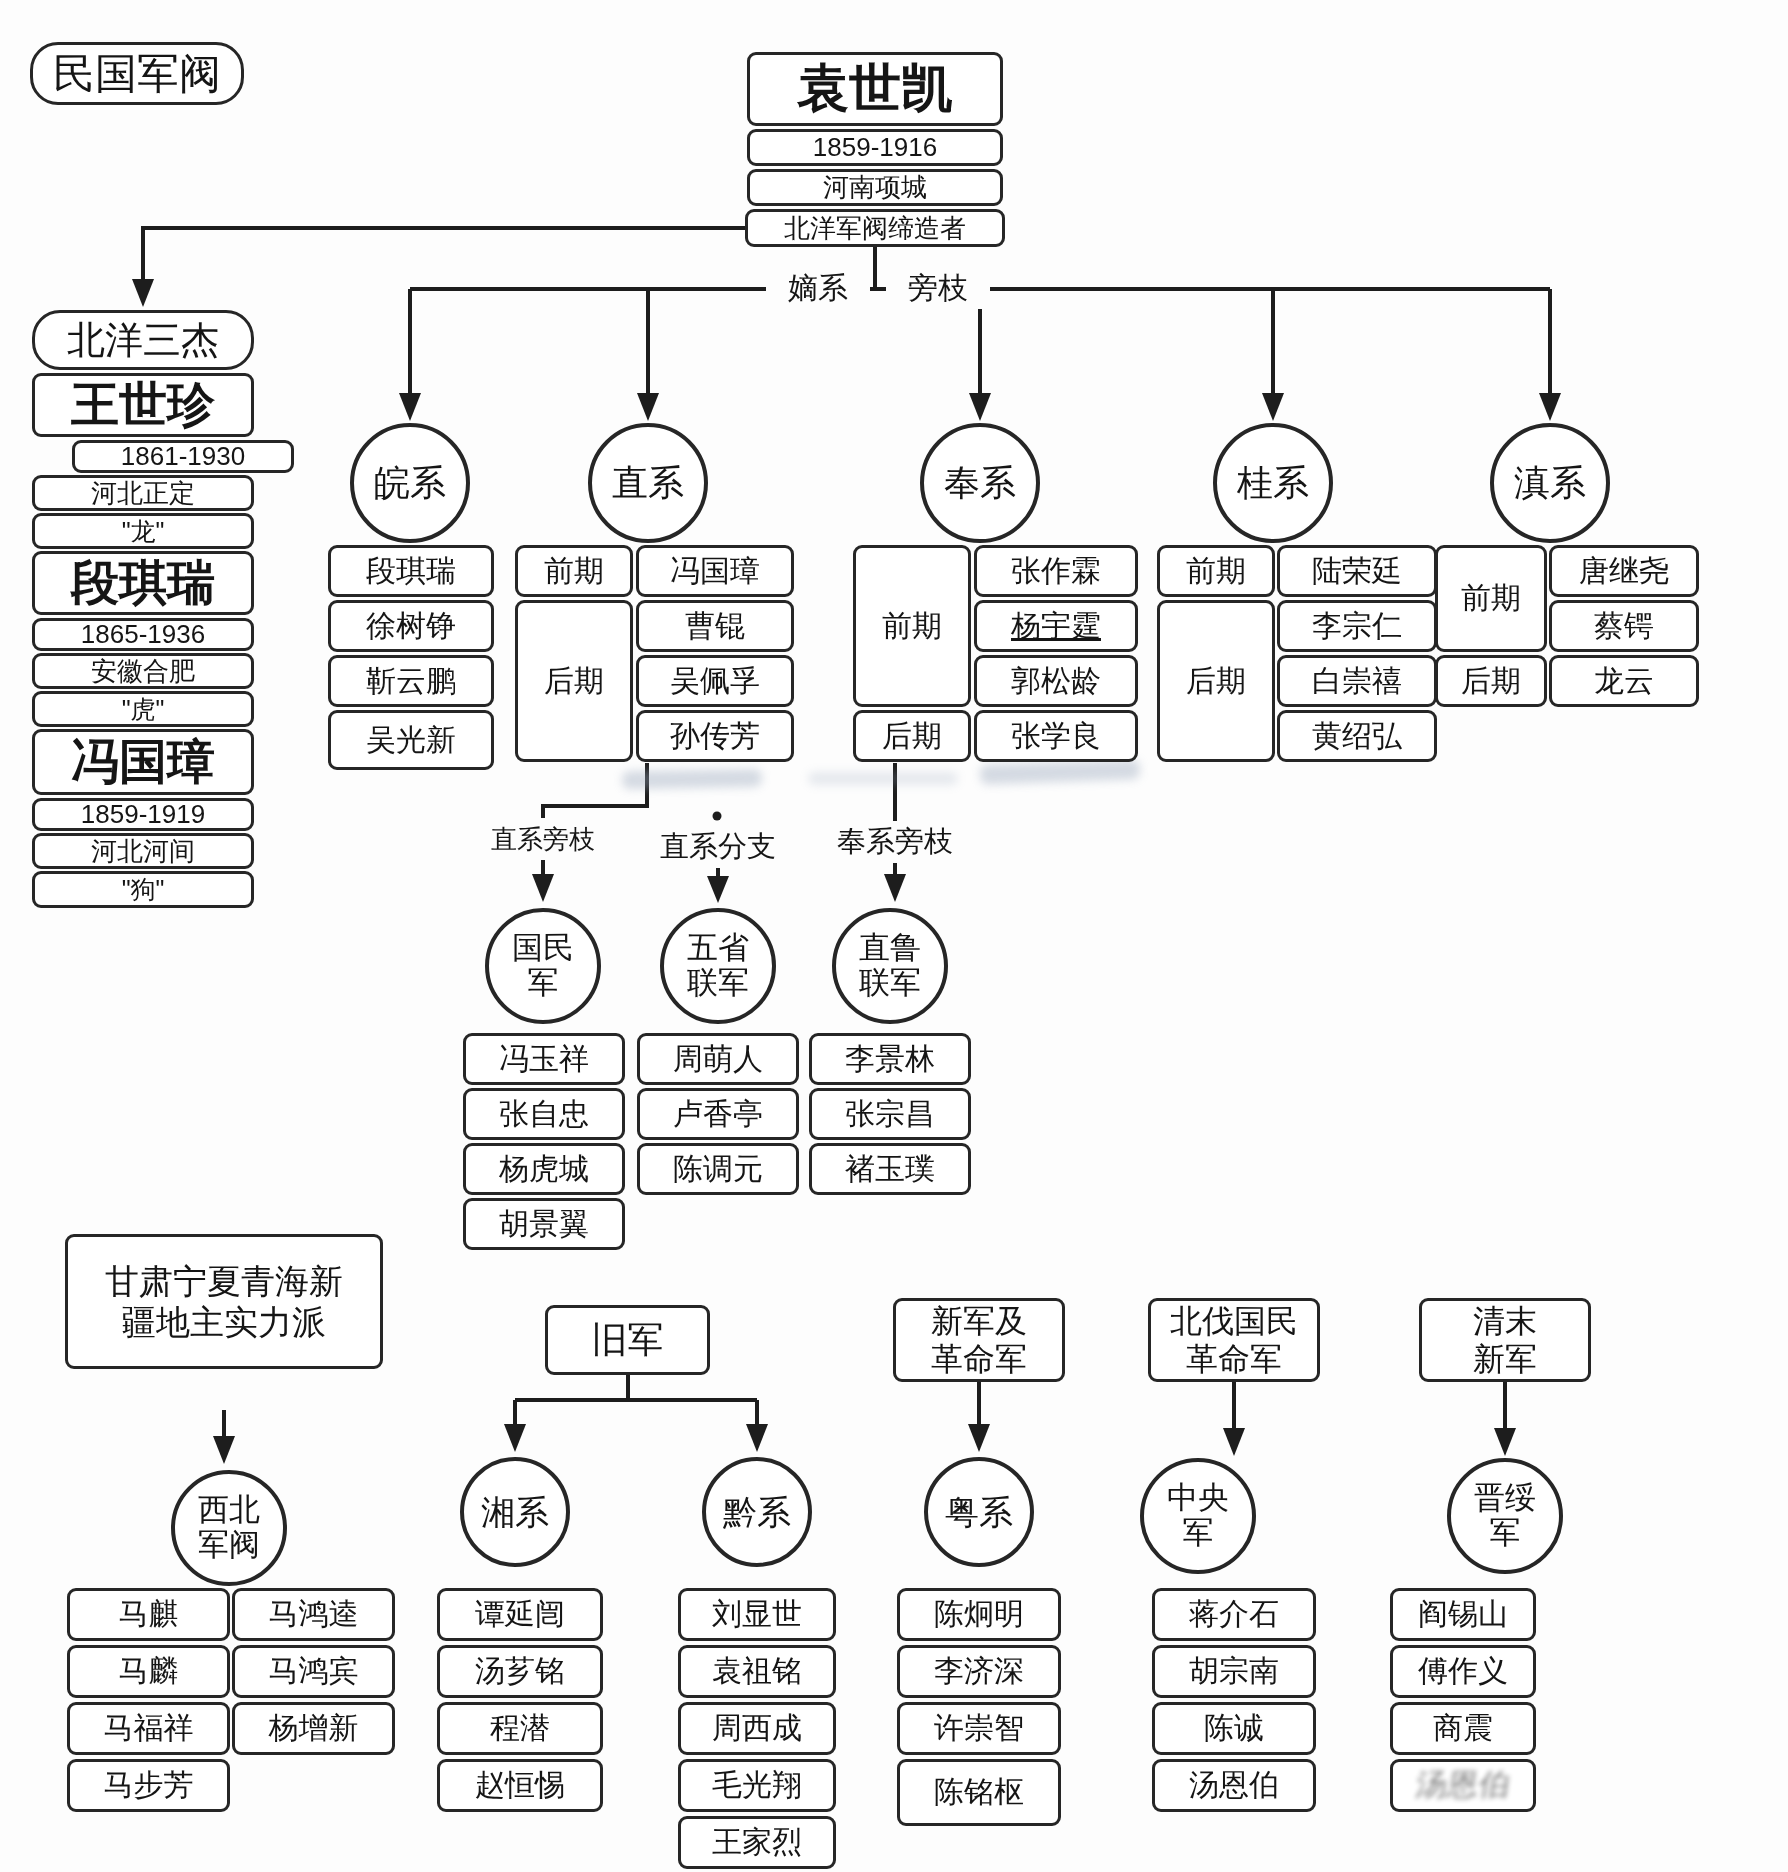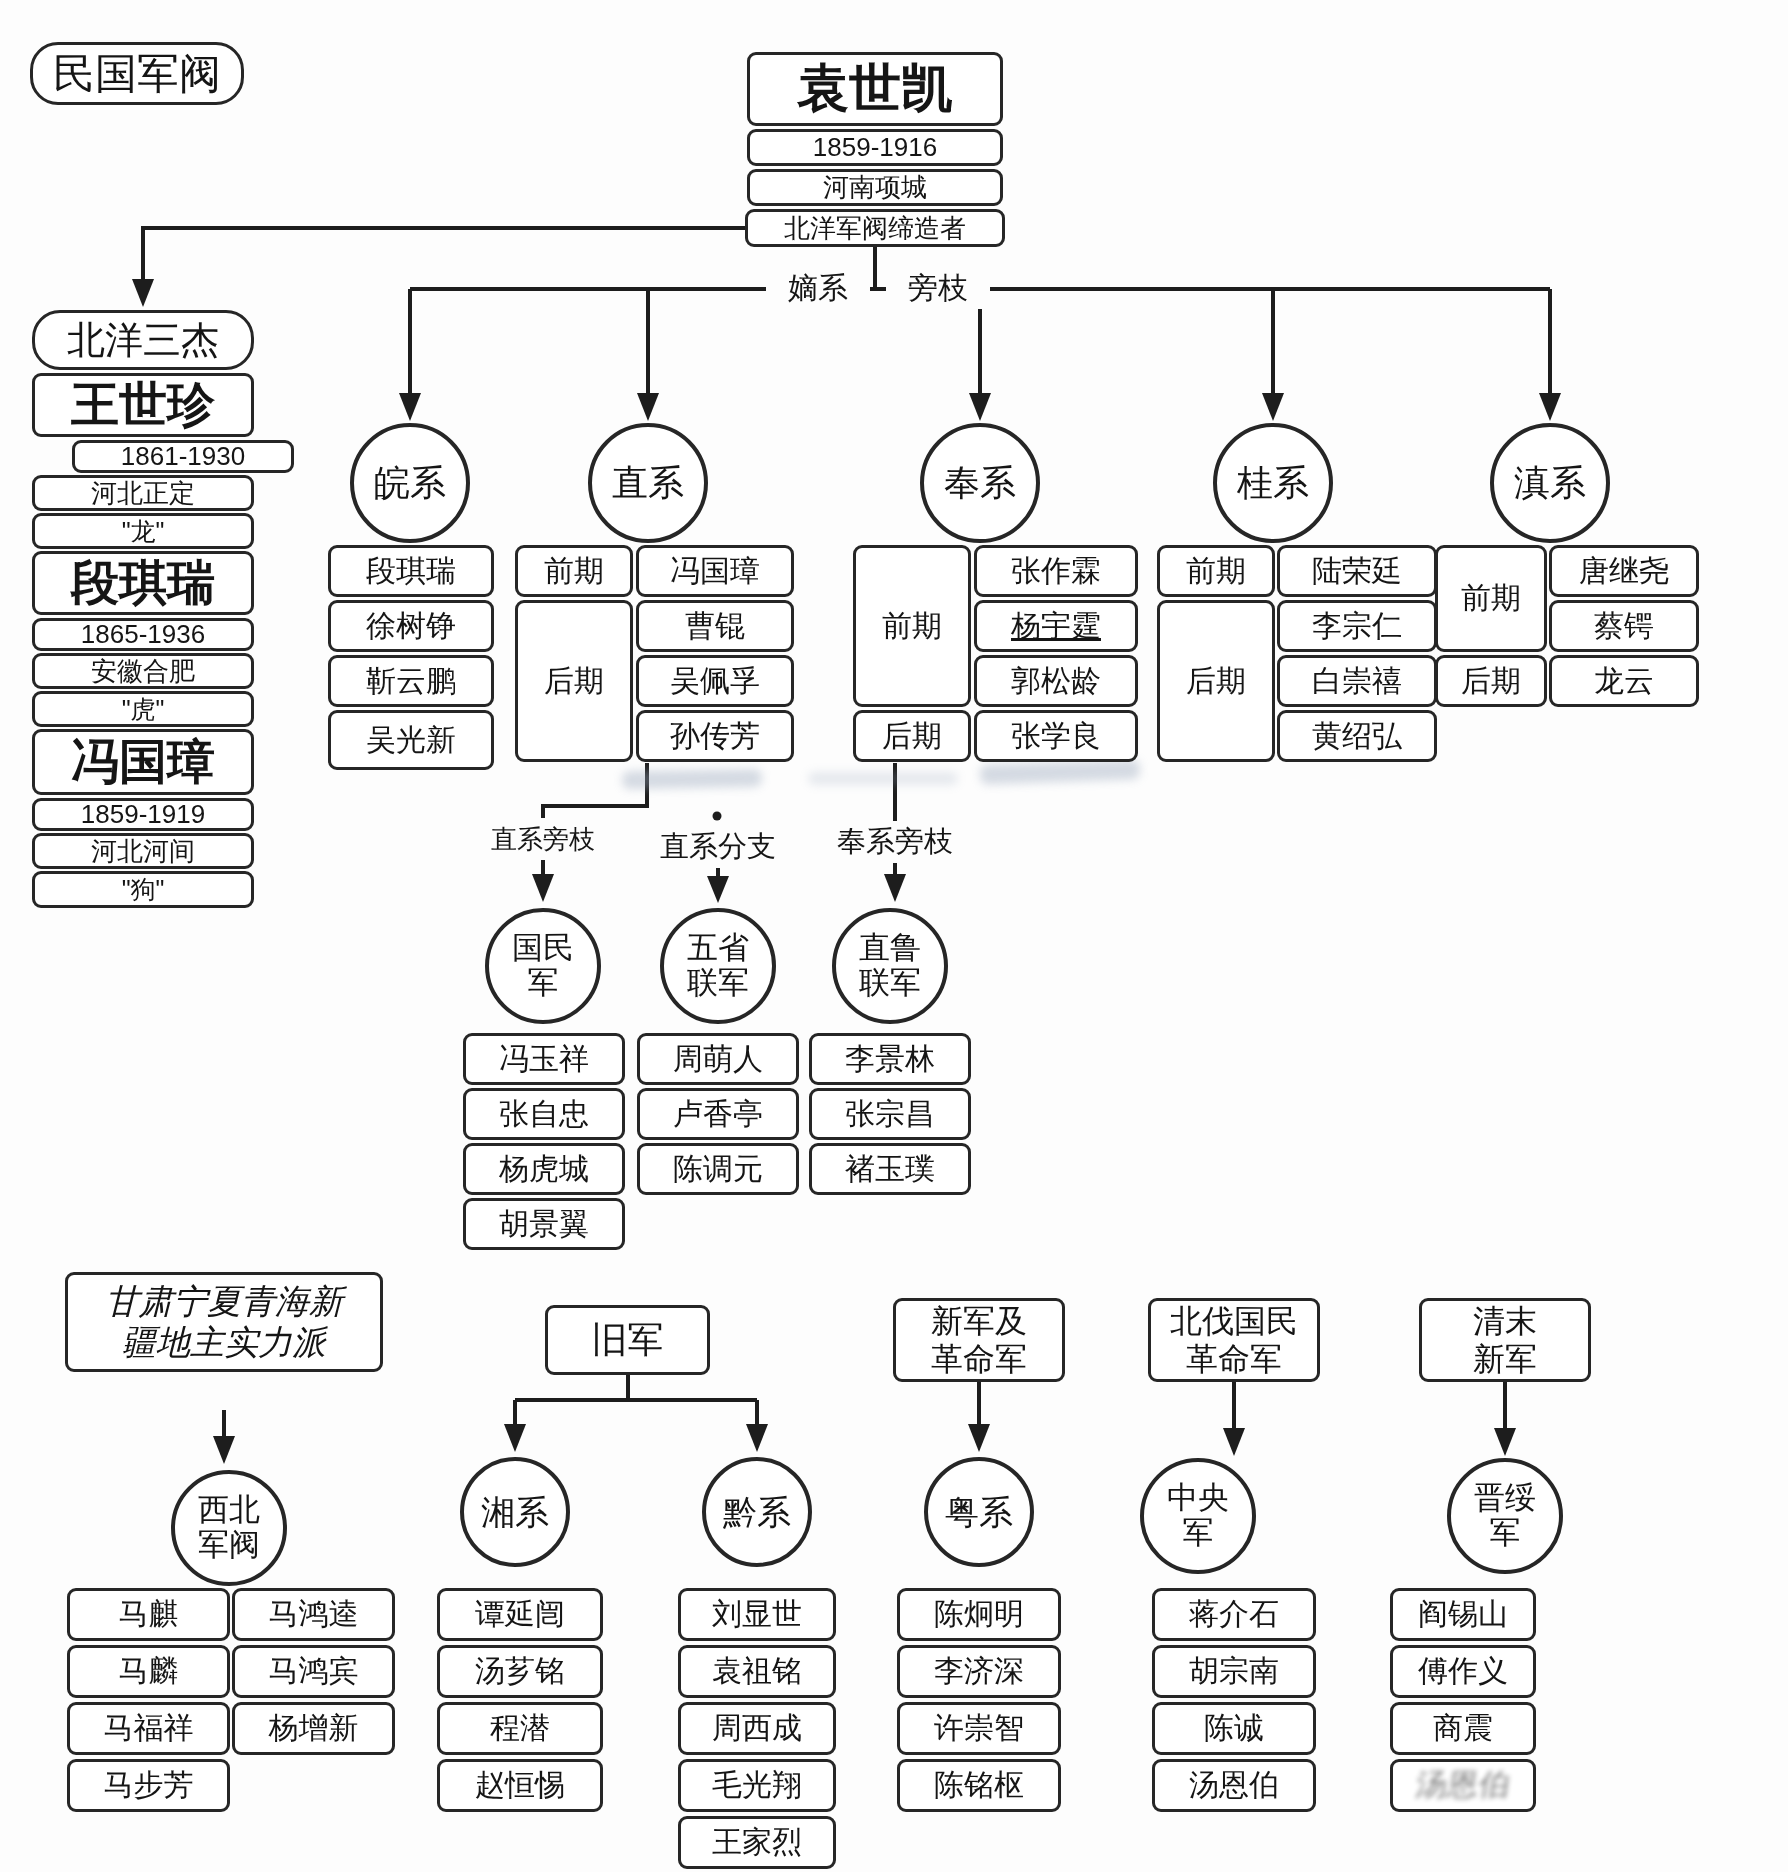--- a/index.html
+++ b/index.html
@@ -157,21 +157,21 @@
   <div class="b" style="left:463px;top:1088px;width:162px;height:52px;">张自忠</div>
   <div class="b" style="left:463px;top:1143px;width:162px;height:52px;">杨虎城</div>
   <div class="b" style="left:463px;top:1198px;width:162px;height:52px;">胡景翼</div>
   <div class="b" style="left:637px;top:1033px;width:162px;height:52px;">周萌人</div>
   <div class="b" style="left:637px;top:1088px;width:162px;height:52px;">卢香亭</div>
   <div class="b" style="left:637px;top:1143px;width:162px;height:52px;">陈调元</div>
   <div class="b" style="left:809px;top:1033px;width:162px;height:52px;">李景林</div>
   <div class="b" style="left:809px;top:1088px;width:162px;height:52px;">张宗昌</div>
   <div class="b" style="left:809px;top:1143px;width:162px;height:52px;">褚玉璞</div>
 
-  <div class="b hdr f34" style="left:65px;top:1272px;width:318px;height:100px;font-style:italic;">
+  <div class="b hdr f34" style="left:65px;top:1234px;width:318px;height:135px;">
     <span>甘肃宁夏青海新</span>
     <span>疆地主实力派</span>
   </div>
   <div class="b f36" style="left:545px;top:1305px;width:165px;height:70px;">旧军</div>
   <div class="b hdr f32" style="left:893px;top:1298px;width:172px;height:84px;">
     <span>新军及</span>
     <span>革命军</span>
   </div>
   <div class="b hdr f32" style="left:1148px;top:1298px;width:172px;height:84px;">
     <span>北伐国民</span>
@@ -213,21 +213,21 @@
 
   <div class="b" style="left:678px;top:1588px;width:158px;height:53px;">刘显世</div>
   <div class="b" style="left:678px;top:1645px;width:158px;height:53px;">袁祖铭</div>
   <div class="b" style="left:678px;top:1702px;width:158px;height:53px;">周西成</div>
   <div class="b" style="left:678px;top:1759px;width:158px;height:53px;">毛光翔</div>
   <div class="b" style="left:678px;top:1816px;width:158px;height:53px;">王家烈</div>
 
   <div class="b" style="left:897px;top:1588px;width:164px;height:53px;">陈炯明</div>
   <div class="b" style="left:897px;top:1645px;width:164px;height:53px;">李济深</div>
   <div class="b" style="left:897px;top:1702px;width:164px;height:53px;">许崇智</div>
-  <div class="b" style="left:897px;top:1759px;width:164px;height:53px;text-align:right;">陈铭枢</div>
+  <div class="b" style="left:897px;top:1759px;width:164px;height:67px;text-align:right;">陈铭枢</div>
 
   <div class="b" style="left:1152px;top:1588px;width:164px;height:53px;">蒋介石</div>
   <div class="b" style="left:1152px;top:1645px;width:164px;height:53px;">胡宗南</div>
   <div class="b" style="left:1152px;top:1702px;width:164px;height:53px;">陈诚</div>
   <div class="b" style="left:1152px;top:1759px;width:164px;height:53px;">汤恩伯</div>
 
   <div class="b" style="left:1390px;top:1588px;width:146px;height:53px;">阎锡山</div>
   <div class="b" style="left:1390px;top:1645px;width:146px;height:53px;">傅作义</div>
   <div class="b" style="left:1390px;top:1702px;width:146px;height:53px;">商震</div>
   <div class="b" style="left:1390px;top:1759px;width:146px;height:53px;">

